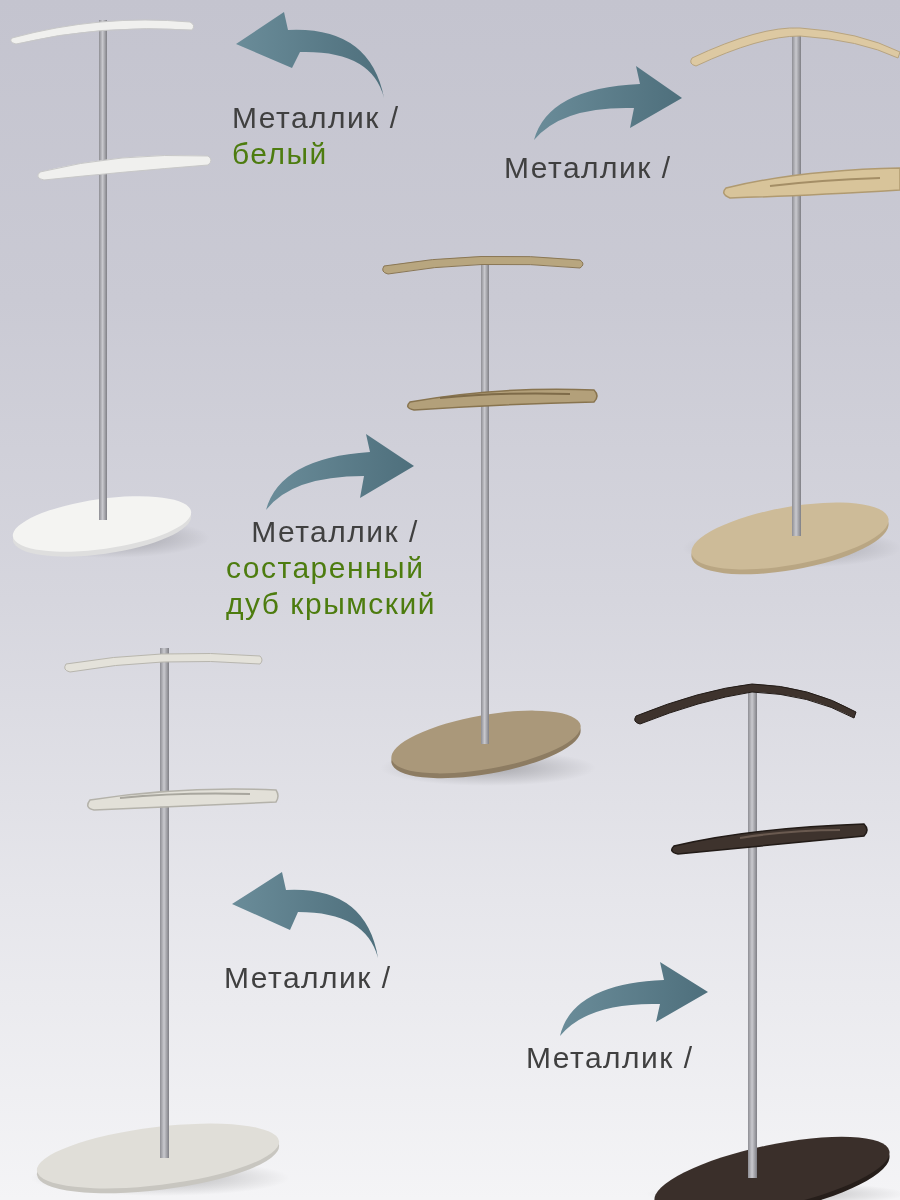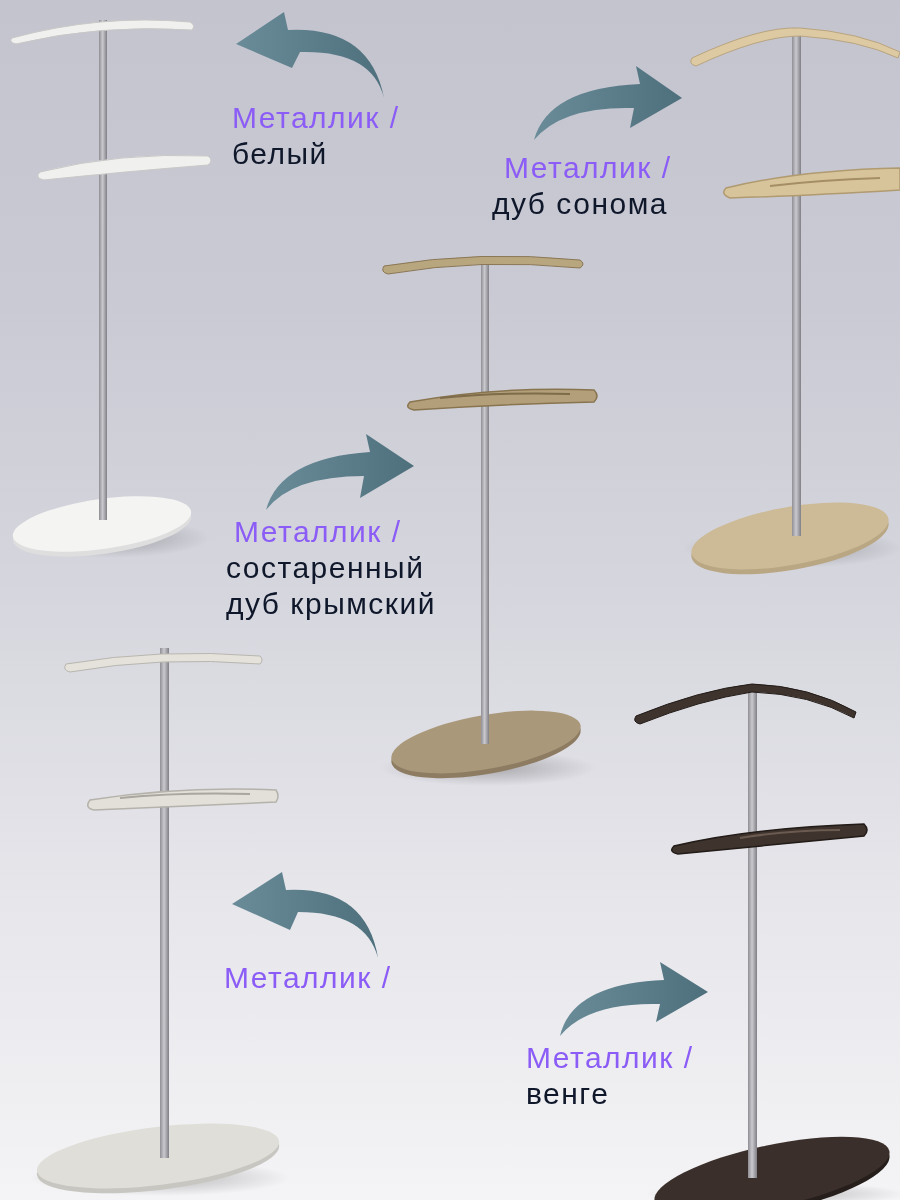--- a/index.html
+++ b/index.html
@@ -4,22 +4,22 @@
   <style>
     html, body { margin: 0; padding: 0; }
     body {
       width: 900px; height: 1200px; overflow: hidden; position: relative;
       background: linear-gradient(180deg, #c4c4cf 0%, #cacad4 25%, #d6d6de 50%, #e6e6eb 75%, #f4f4f6 100%);
       font-family: "Liberation Sans", "DejaVu Sans", sans-serif;
     }
     .stage { position: absolute; left: 0; top: 0; width: 900px; height: 1200px; }
     svg.art { position: absolute; left: 0; top: 0; }
     .label { position: absolute; font-size: 30px; line-height: 36px; letter-spacing: 1.5px; white-space: nowrap; }
-    .label .l1 { display: block; color: #8b5cf6; }
-    .label .l2 { display: block; color: #0f172a; }
+    .label .l1 { display: block; color: #404040; text-align: center; }
+    .label .l2 { display: block; color: #4d7c0f; }
   </style>
 </head>
 <body>
 
 <div class="stage">
 
   <svg class="art" width="900" height="1200" viewBox="0 0 900 1200">
     <defs>
       <linearGradient id="pole" x1="0" x2="1">
         <stop offset="0" stop-color="#8e8e94"></stop>
@@ -106,31 +106,29 @@
     </g>
   </svg>
 
   <div class="label" style="left:232px; top:100px;">
     <span class="l1">Металлик /</span>
     <span class="l2">белый</span>
   </div>
 
   <div class="label" style="left:492px; top:150px;">
     <span class="l1" style="padding-left:12px;">Металлик /</span>
-    <span class="l2">дуб сонома</span>
   </div>
 
   <div class="label" style="left:226px; top:514px;">
     <span class="l1" style="padding-left:8px;">Металлик /</span>
     <span class="l2">состаренный</span>
     <span class="l2">дуб крымский</span>
   </div>
 
   <div class="label" style="left:224px; top:960px;">
     <span class="l1">Металлик /</span>
   </div>
 
   <div class="label" style="left:526px; top:1040px;">
     <span class="l1">Металлик /</span>
-    <span class="l2">венге</span>
   </div>
 
 </div>
 
 </body></html>

